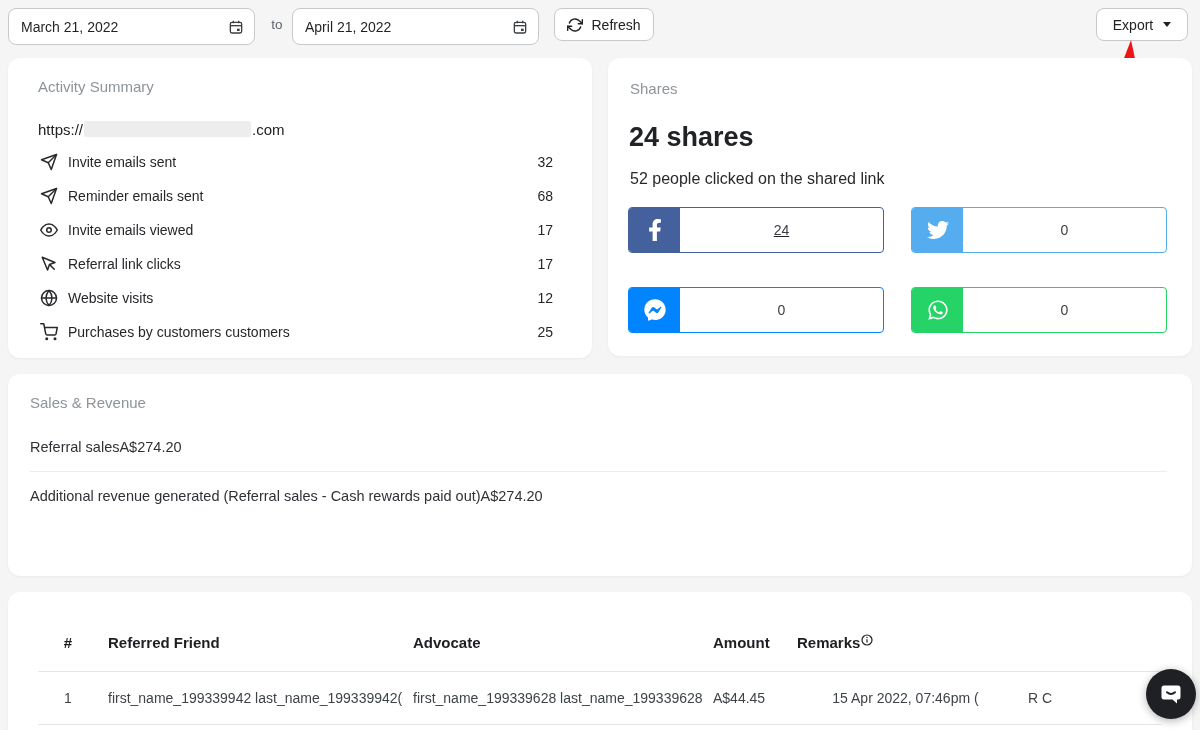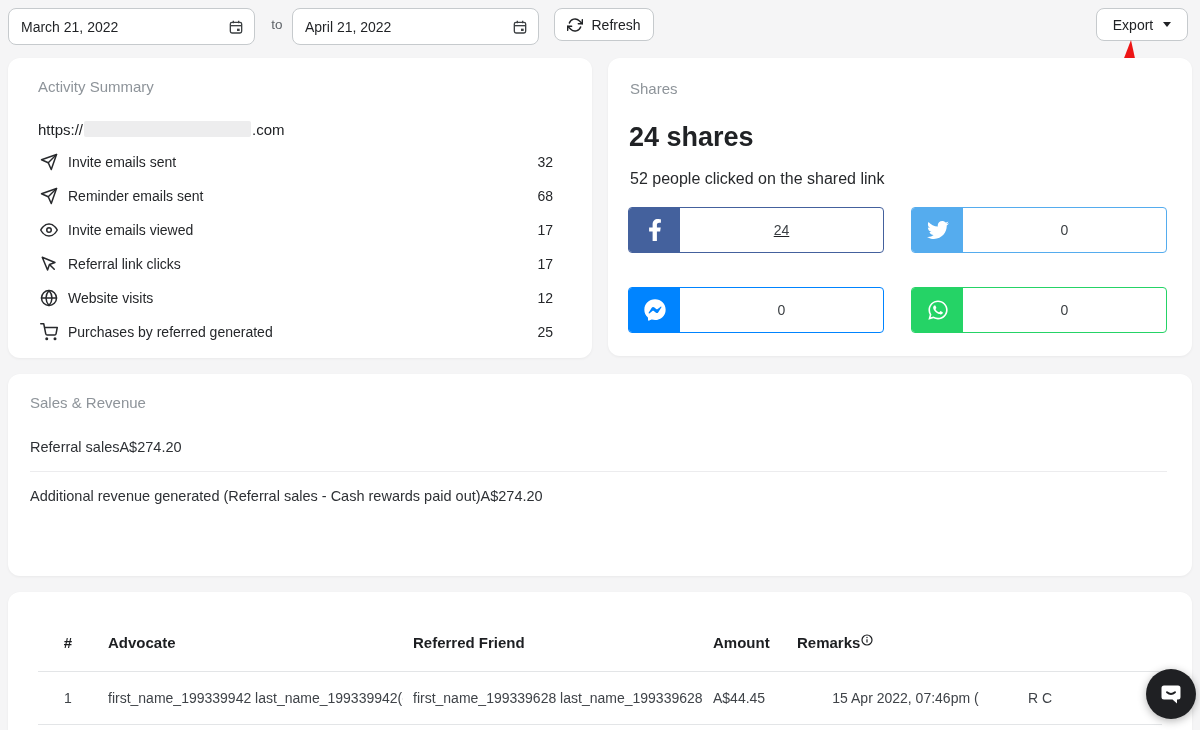--- a/index.html
+++ b/index.html
@@ -243,21 +243,21 @@
     </div>
 
     <div class="act-row">
       <span class="act-icon">
         <svg viewBox="0 0 24 24" fill="none" stroke="currentColor" stroke-width="2" stroke-linecap="round" stroke-linejoin="round">
             <circle cx="9" cy="21" r="1"></circle>
             <circle cx="20" cy="21" r="1"></circle>
             <path d="M1 1h4l2.68 13.39a2 2 0 0 0 2 1.61h9.72a2 2 0 0 0 2-1.61L23 6H6"></path>
           </svg>
       </span>
-      <span class="act-label">Purchases by referred generated</span>
+      <span class="act-label">Purchases by customers customers</span>
       <span class="act-value">25</span>
     </div>
 
   </div>
 </div>
 
 <div class="card" id="shares-card">
   <div class="card-title">Shares</div>
   <div class="shares-headline">24 shares</div>
   <div class="shares-subline">52 people clicked on the shared link</div>
@@ -314,22 +314,22 @@
       <span>Additional revenue generated (Referral sales - Cash rewards paid out)</span>
       <span>A$274.20</span>
     </div>
   </div>
 </div>
 
 <div class="card" id="table-card">
   <div class="t-wrap">
     <div class="t-grid t-head">
       <span class="tc tc-num">#</span>
+      <span class="tc">Referred Friend</span>
       <span class="tc">Advocate</span>
-      <span class="tc">Referred Friend</span>
       <span class="tc">Amount</span>
       <span class="tc tc-remarks">
         <span>Remarks</span>
         <span class="info-icon">
           <svg viewBox="0 0 24 24" fill="none" stroke="currentColor" stroke-width="2.4">
               <circle cx="12" cy="12" r="10"></circle>
               <line x1="12" y1="10.5" x2="12" y2="17"></line>
               <circle cx="12" cy="7" r="1.4" fill="currentColor" stroke="none"></circle>
             </svg>
         </span>

